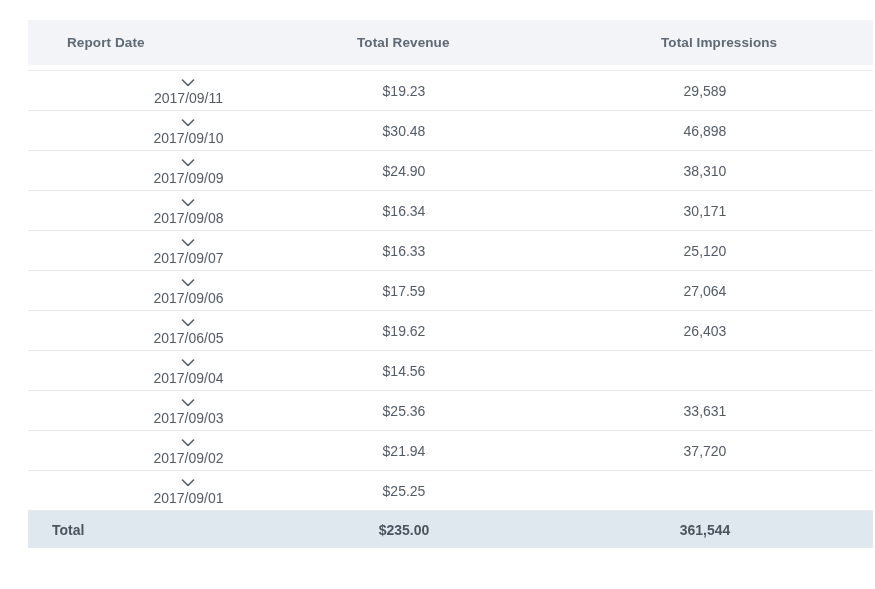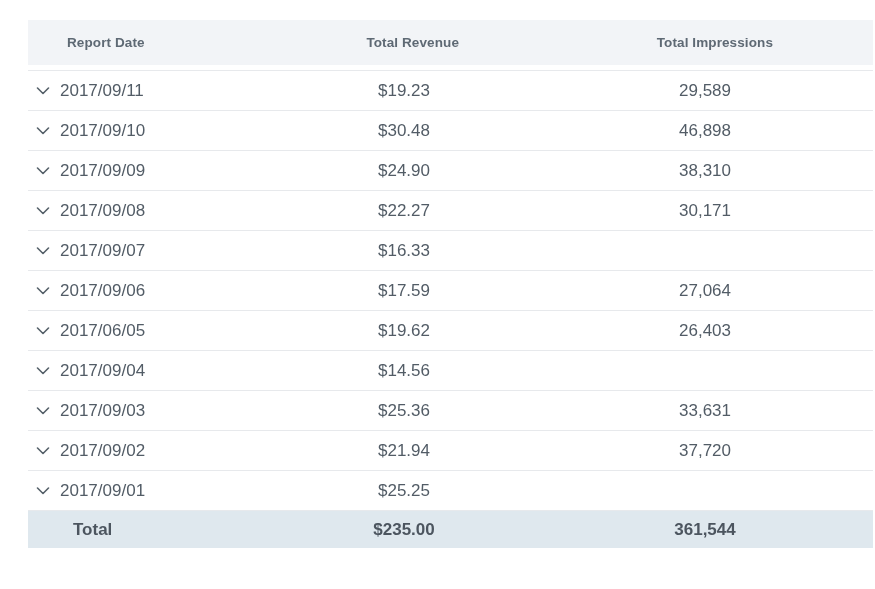--- a/index.html
+++ b/index.html
@@ -16,54 +16,55 @@
   }
   .grid-row {
     display: grid;
     grid-template-columns: 321px 110px 178px 136px 1fr;
     align-items: center;
   }
   .thead {
     height: 45px;
     background: var(--header_bg, #f2f4f7);
     margin-bottom: 5px;
+    gap: 8px;
   }
   .th {
     font-size: 13.5px;
     font-weight: bold;
     color: var(--header_text, #5e6974);
     letter-spacing: 0.1px;
   }
   .th.date-h { padding-left: 39px; text-align: left; }
-  .th.center-h { text-align: right; }
+  .th.center-h { text-align: left; }
   .tbody .row {
     height: 40px;
     border-top: 1px solid var(--row_border, #e7e9ec);
   }
-  .cell { font-size: 17px; color: var(--body_text, #525c66); }
+  .cell { font-size: 14px; color: var(--body_text, #525c66); flex-direction: column; }
   .date-cell { display: flex; align-items: center; }
   .chevron-btn {
     background: none; border: none; cursor: pointer;
     width: 14px; height: 14px;
     margin-left: 8px; margin-right: 10px;
     padding: 0;
     display: flex; align-items: center; justify-content: center;
   }
   .chevron-btn svg { display: block; }
   .value-left { text-align: center; }
   .total-row {
     height: 38px;
     background: var(--total_bg, #dfe8ee);
     border-top: 1px solid var(--row_border, #e7e9ec);
   }
   .total-row .cell {
     font-weight: bold;
     color: var(--total_text, #4c555f);
   }
-  .total-label { padding-left: 45px; }
+  .total-label { padding-left: 24px; }
 </style>
 </head>
 <body>
 
 <div class="table-container">
 
   <div class="grid-row thead">
     <div class="th date-h">Report Date</div>
     <div class="th center-h">Total Revenue</div>
     <div></div>
@@ -120,37 +121,38 @@
 
       <div class="grid-row row">
         <div class="cell date-cell">
           <button class="chevron-btn">
             <svg width="14" height="8" viewBox="0 0 14 8">
               <polyline points="1.5,1 7,6.5 12.5,1" fill="none" stroke="#556069" stroke-width="1.6" stroke-linecap="round" stroke-linejoin="round"></polyline>
             </svg>
           </button>
           <span class="date-text">2017/09/08</span>
         </div>
-        <div class="cell value-left"><span>$22.27</span></div>
+        <div class="cell value-left"><span>$16.34</span></div>
         <div></div>
         <div class="cell value-left"><span>30,171</span></div>
         <div></div>
       </div>
 
       <div class="grid-row row">
         <div class="cell date-cell">
           <button class="chevron-btn">
             <svg width="14" height="8" viewBox="0 0 14 8">
               <polyline points="1.5,1 7,6.5 12.5,1" fill="none" stroke="#556069" stroke-width="1.6" stroke-linecap="round" stroke-linejoin="round"></polyline>
             </svg>
           </button>
           <span class="date-text">2017/09/07</span>
         </div>
         <div class="cell value-left"><span>$16.33</span></div>
         <div></div>
+        <div class="cell value-left"><span>25,120</span></div>
         <div></div>
       </div>
 
       <div class="grid-row row">
         <div class="cell date-cell">
           <button class="chevron-btn">
             <svg width="14" height="8" viewBox="0 0 14 8">
               <polyline points="1.5,1 7,6.5 12.5,1" fill="none" stroke="#556069" stroke-width="1.6" stroke-linecap="round" stroke-linejoin="round"></polyline>
             </svg>
           </button>

